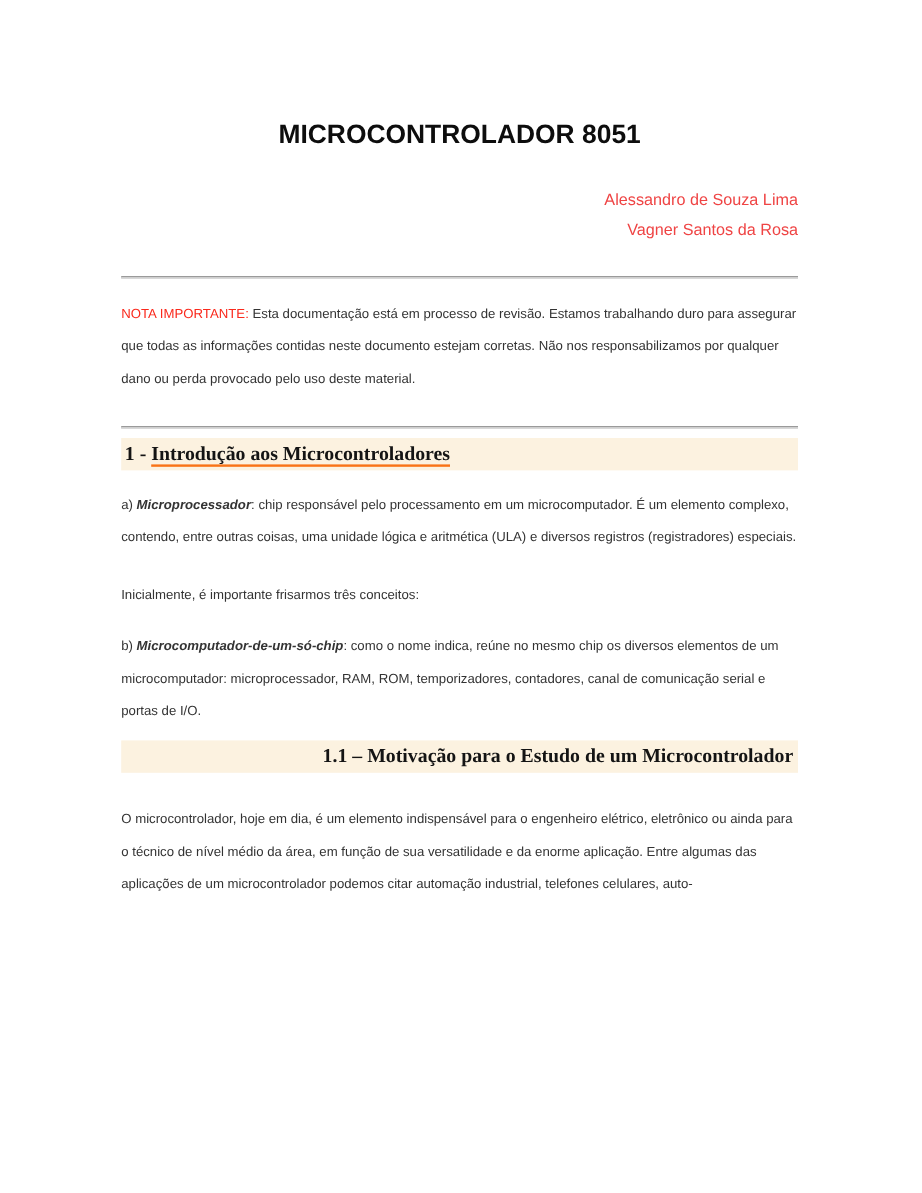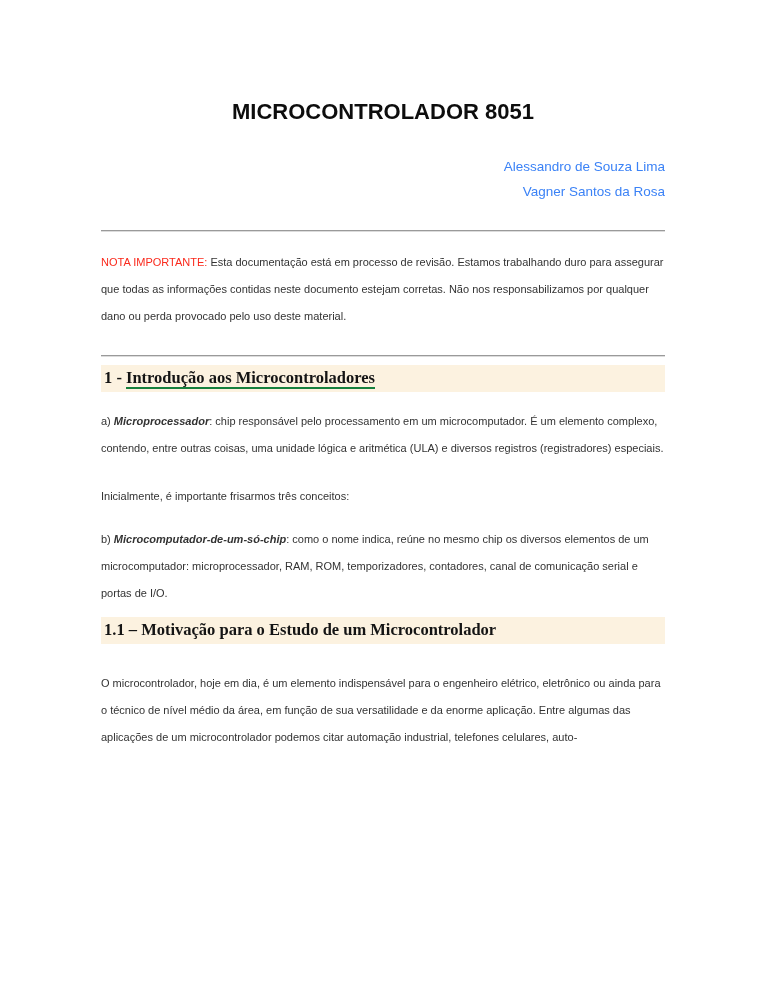--- a/index.html
+++ b/index.html
@@ -24,21 +24,21 @@
     line-height: 35px;
     font-weight: bold;
     color: #0d0d0d;
   }
   .authors {
     margin-top: 25px;
     text-align: right;
     font-size: 13.5px;
     line-height: 25px;
   }
-  .author { color: #3b82f6; }
+  .author { color: #ef4444; }
   .rule {
     border: none;
     height: 2px;
     background: #9a9a9a;
     border-bottom: 1px solid #dcdcdc;
     margin: 0;
     width: 100%;
   }
   .rule-1 { margin-top: 26px; }
   .rule-2 { margin-top: 25px; }
@@ -54,29 +54,29 @@
     margin-top: 8px;
     background: #fcf2e0;
     padding: 3px 4px 4px 3px;
     font-family: "Liberation Serif", serif;
     font-weight: bold;
     font-size: 16.5px;
     line-height: 20px;
     color: #141414;
   }
   .underlined {
-    border-bottom: 2px solid #15803d;
+    border-bottom: 2px solid #f97316;
   }
   .intro { margin-top: 21px; }
   .item { margin-top: 16px; }
   .term {
     font-weight: bold;
     font-style: italic;
   }
-  .sub-bar { margin-top: 10px; }
+  .sub-bar { margin-top: 10px; text-align: right; }
   .last-para { margin-top: 26px; }
 </style>
 </head>
 <body>
 
 <div class="doc">
 
   <h1 class="title">MICROCONTROLADOR 8051</h1>
 
   <div class="authors">

